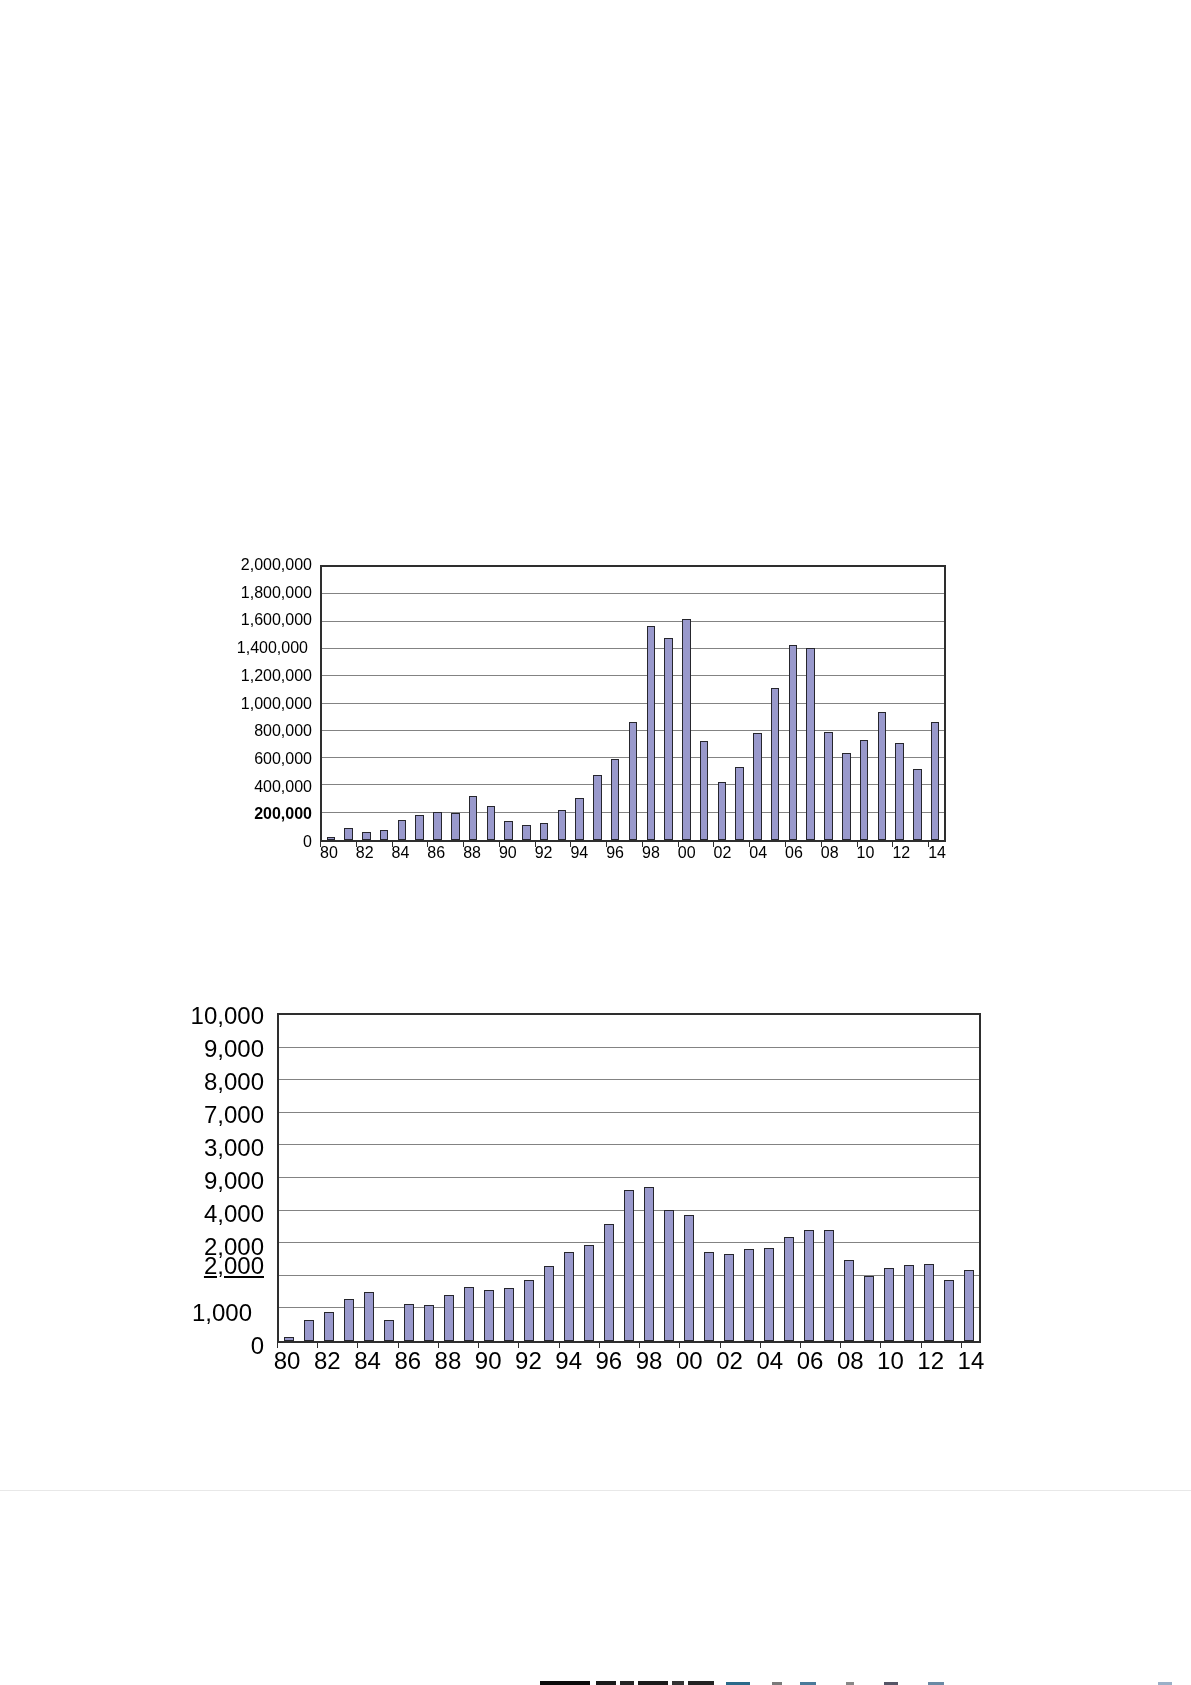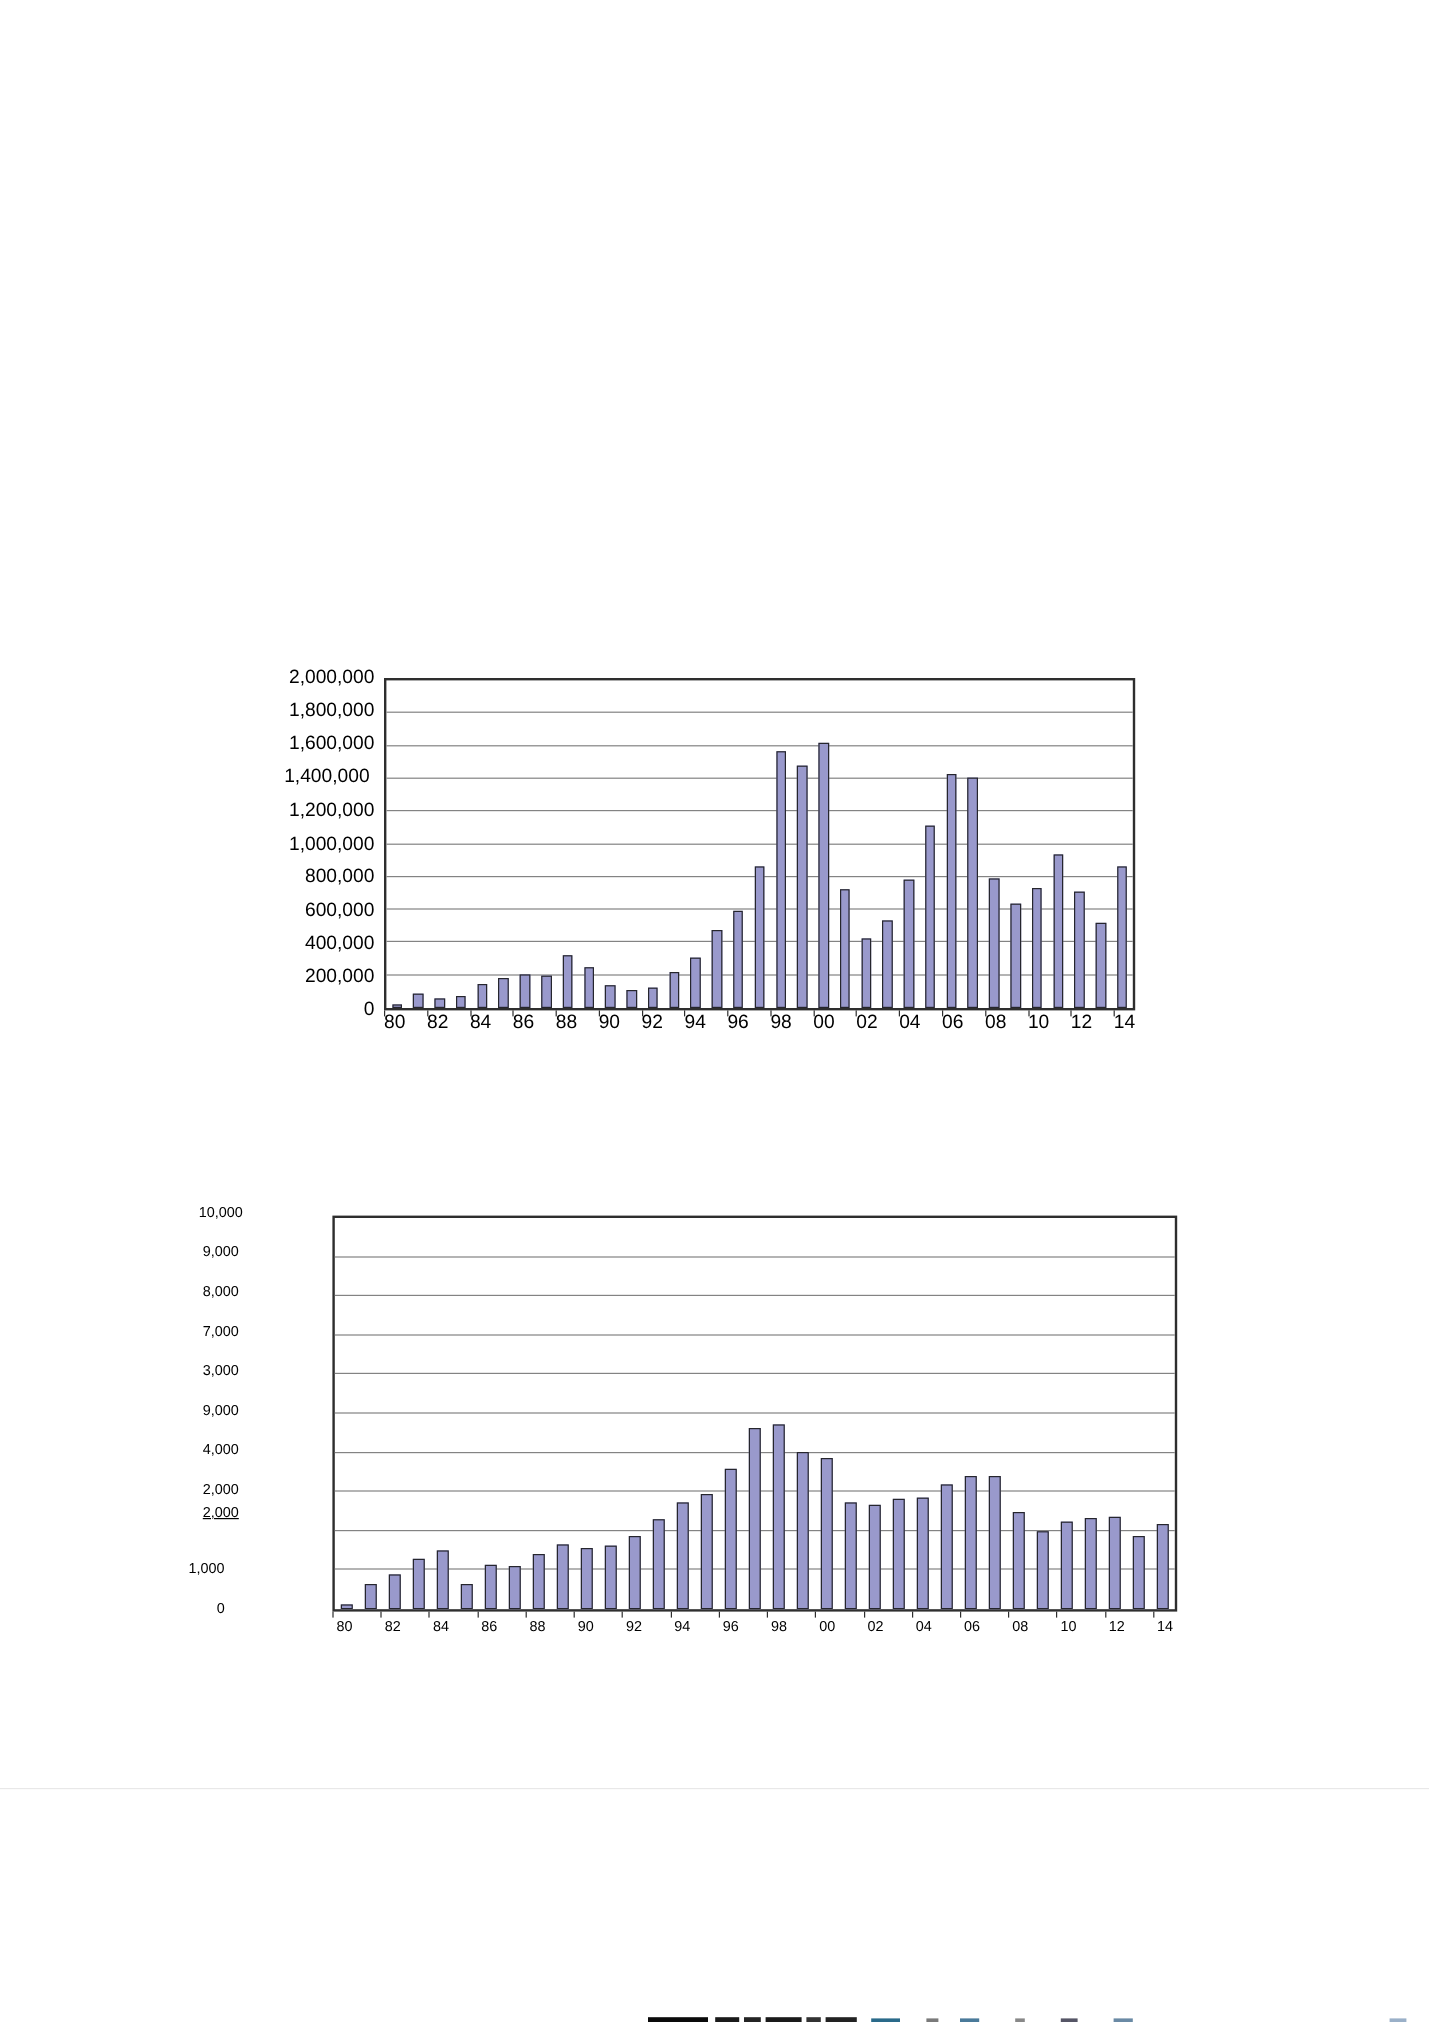--- a/index.html
+++ b/index.html
@@ -30,21 +30,21 @@
   .ylabel{
     position:absolute;text-align:right;line-height:1.0;white-space:nowrap;
   }
   .xlabel{
     position:absolute;text-align:center;line-height:1.0;white-space:nowrap;
   }
   .xtick{
     position:absolute;width:1px;height:5px;background:#2e2e2e;
   }
   .c1-text{font-size:16px;}
-  .c2-text{font-size:12px;text-align:center;}
+  .c2-text{font-size:24px;}
   .divider{
     position:absolute;left:0;top:1490px;width:100%;height:1px;background:#e8e8e8;
   }
   .fragment{
     position:absolute;bottom:0;
   }
 </style>
 </head>
 <body>
 
@@ -98,21 +98,21 @@
       </div>
       <div class="ylabel c1-text" style="left: 152px; width: 160px; top: 557px;">2,000,000</div>
       <div class="ylabel c1-text" style="left: 152px; width: 160px; top: 584.7px; text-align: right;">1,800,000</div>
       <div class="ylabel c1-text" style="left: 152px; width: 160px; top: 612.4px;">1,600,000</div>
       <div class="ylabel c1-text" style="left: 148px; width: 160px; top: 640.1px;">1,400,000</div>
       <div class="ylabel c1-text" style="left: 152px; width: 160px; top: 667.8px;">1,200,000</div>
       <div class="ylabel c1-text" style="left: 152px; width: 160px; top: 695.5px;">1,000,000</div>
       <div class="ylabel c1-text" style="left: 152px; width: 160px; top: 723.2px;">800,000</div>
       <div class="ylabel c1-text" style="left: 152px; width: 160px; top: 750.9px;">600,000</div>
       <div class="ylabel c1-text" style="left: 152px; width: 160px; top: 778.6px;">400,000</div>
-      <div class="ylabel c1-text" style="left: 152px; width: 160px; top: 806.3px;">200,000</div>
+      <div class="ylabel c1-text" style="left: 152px; width: 160px; top: 806.3px; font-weight: bold;">200,000</div>
       <div class="ylabel c1-text" style="left: 152px; width: 160px; top: 834px;">0</div>
       <div class="xlabel c1-text" style="left: 311.057px; width: 35.7714px; top: 845px;">80</div>
       <div class="xlabel c1-text" style="left: 346.829px; width: 35.7714px; top: 845px;">82</div>
       <div class="xlabel c1-text" style="left: 382.6px; width: 35.7714px; top: 845px;">84</div>
       <div class="xlabel c1-text" style="left: 418.371px; width: 35.7714px; top: 845px;">86</div>
       <div class="xlabel c1-text" style="left: 454.143px; width: 35.7714px; top: 845px;">88</div>
       <div class="xlabel c1-text" style="left: 489.914px; width: 35.7714px; top: 845px;">90</div>
       <div class="xlabel c1-text" style="left: 525.686px; width: 35.7714px; top: 845px;">92</div>
       <div class="xlabel c1-text" style="left: 561.457px; width: 35.7714px; top: 845px;">94</div>
       <div class="xlabel c1-text" style="left: 597.229px; width: 35.7714px; top: 845px;">96</div>

